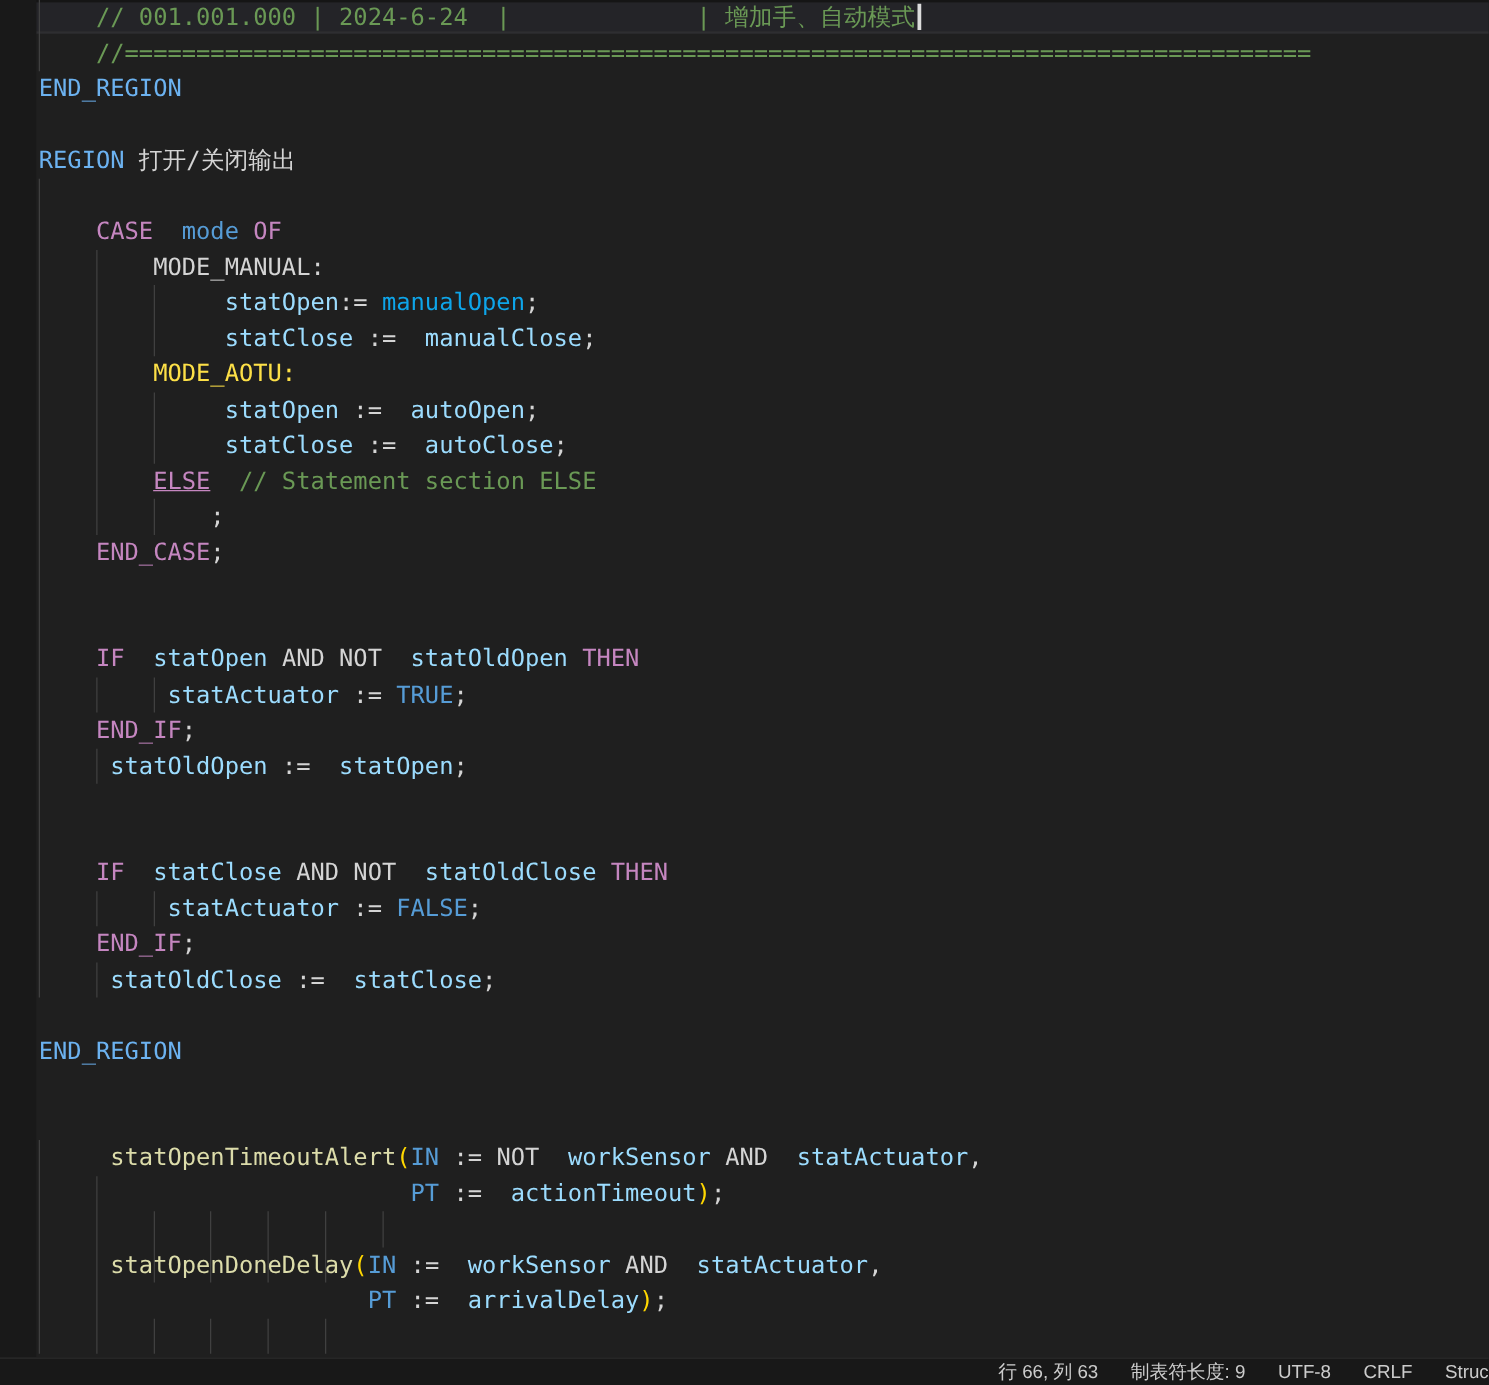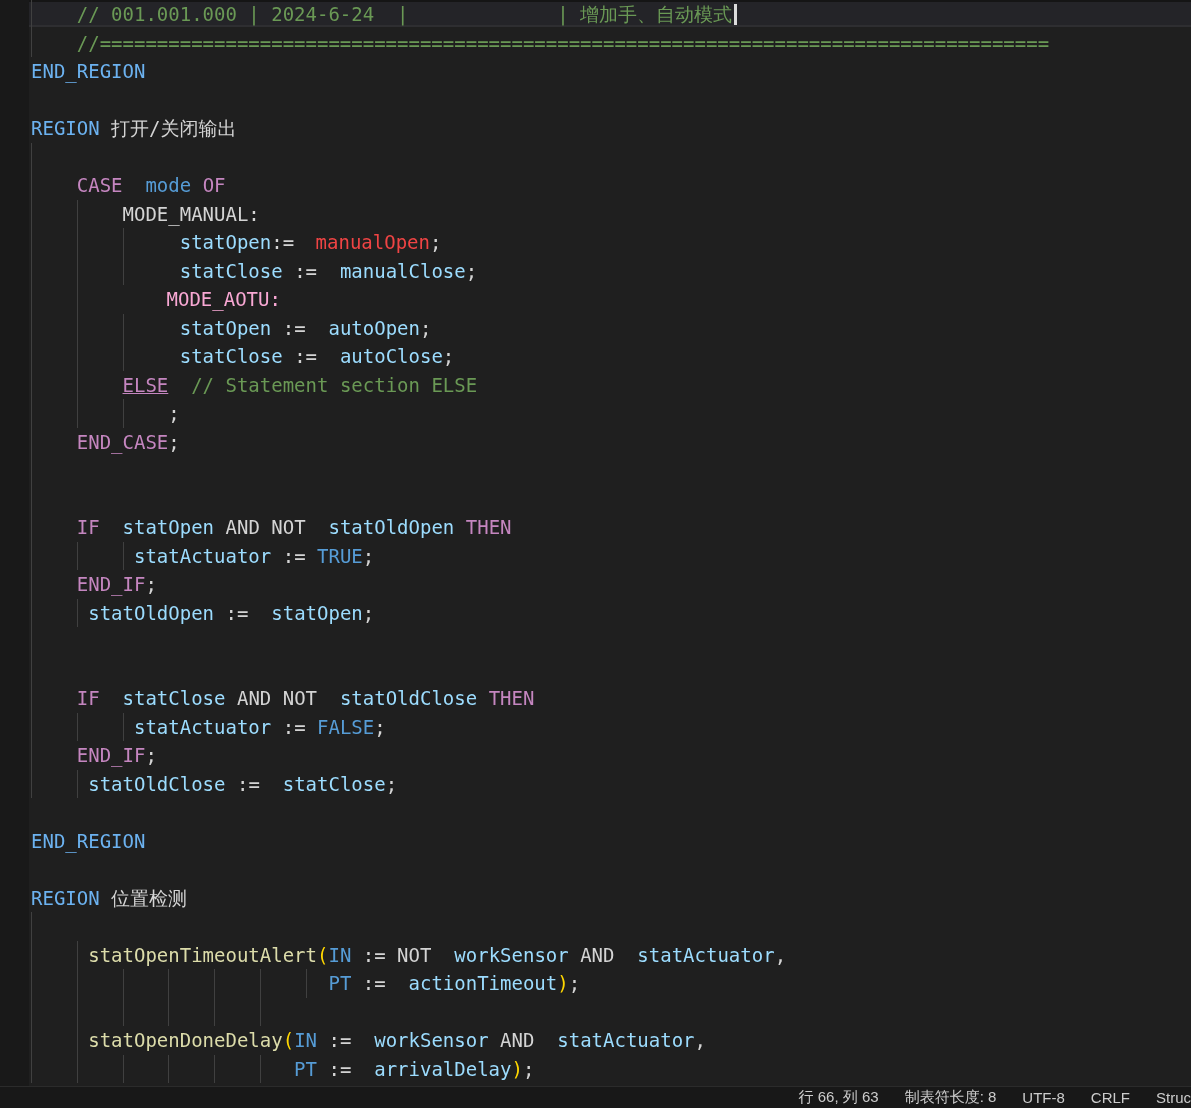--- a/index.html
+++ b/index.html
@@ -69,53 +69,52 @@
     </div>
   <div id="code-lines">
       <div class="code-line"><span style="color: rgb(212, 212, 212);">	</span><span style="color: rgb(106, 153, 85); text-align: right;">// 001.001.000 | 2024-6-24  |             | 增加手、自动模式</span><span class="cursor"></span></div>
       <div class="code-line"><span style="color: rgb(106, 153, 85);">	//===================================================================================</span></div>
       <div class="code-line"><span style="color: rgb(108, 178, 240);">END_REGION</span></div>
       <div class="code-line"></div>
       <div class="code-line"><span style="color: rgb(108, 178, 240);">REGION </span><span style="color: rgb(212, 212, 212);">打开/关闭输出</span></div>
       <div class="code-line"></div>
       <div class="code-line"><span style="color: rgb(212, 212, 212);">	</span><span style="color: rgb(197, 134, 192);">CASE</span><span style="color: rgb(212, 212, 212);">  </span><span style="color: rgb(86, 156, 214);">mode</span><span style="color: rgb(212, 212, 212);"> </span><span style="color: rgb(197, 134, 192);">OF</span></div>
       <div class="code-line"><span style="color: rgb(212, 212, 212);">		</span><span style="color: rgb(212, 212, 212);">MODE_MANUAL:</span></div>
-      <div class="code-line"><span style="color: rgb(212, 212, 212);">			 </span><span style="color: rgb(156, 220, 254);">statOpen</span><span style="color: rgb(212, 212, 212);">:= </span><span style="color: #ef4444; margin-left: 10px;">manualOpen</span><span style="color: rgb(212, 212, 212);">;</span></div>
+      <div class="code-line"><span style="color: rgb(212, 212, 212);">			 </span><span style="color: rgb(156, 220, 254);">statOpen</span><span style="color: rgb(212, 212, 212);">:= </span><span style="color: #0ea5e9;">manualOpen</span><span style="color: rgb(212, 212, 212);">;</span></div>
       <div class="code-line"><span style="color: rgb(212, 212, 212);">			 </span><span style="color: rgb(156, 220, 254);">statClose</span><span style="color: rgb(212, 212, 212);"> :=  </span><span style="color: rgb(156, 220, 254);">manualClose</span><span style="color: rgb(212, 212, 212);">;</span></div>
-      <div class="code-line"><span style="color: rgb(212, 212, 212);">		</span><span style="color: #f9a8d4; margin-left: 44px;">MODE_AOTU:</span></div>
+      <div class="code-line"><span style="color: rgb(212, 212, 212);">		</span><span style="color: #fde047;">MODE_AOTU:</span></div>
       <div class="code-line"><span style="color: rgb(212, 212, 212);">			 </span><span style="color: rgb(156, 220, 254);">statOpen</span><span style="color: rgb(212, 212, 212);"> :=  </span><span style="color: rgb(156, 220, 254);">autoOpen</span><span style="color: rgb(212, 212, 212);">;</span></div>
       <div class="code-line"><span style="color: rgb(212, 212, 212);">			 </span><span style="color: rgb(156, 220, 254);">statClose</span><span style="color: rgb(212, 212, 212);"> :=  </span><span style="color: rgb(156, 220, 254);">autoClose</span><span style="color: rgb(212, 212, 212);">;</span></div>
       <div class="code-line"><span style="color: rgb(212, 212, 212);">		</span><span style="color: rgb(197, 134, 192); text-decoration: underline;">ELSE</span><span style="color: rgb(212, 212, 212);">  </span><span style="color: rgb(106, 153, 85); text-align: center;">// Statement section ELSE</span></div>
       <div class="code-line"><span style="color: rgb(212, 212, 212);">			</span><span style="color: rgb(212, 212, 212);">;</span></div>
       <div class="code-line"><span style="color: rgb(212, 212, 212);">	</span><span style="color: rgb(197, 134, 192);">END_CASE</span><span style="color: rgb(212, 212, 212);">;</span></div>
       <div class="code-line"></div>
       <div class="code-line"></div>
       <div class="code-line"><span style="color: rgb(212, 212, 212);">	</span><span style="color: rgb(197, 134, 192);">IF</span><span style="color: rgb(212, 212, 212);">  </span><span style="color: rgb(156, 220, 254);">statOpen</span><span style="color: rgb(212, 212, 212);"> AND NOT  </span><span style="color: rgb(156, 220, 254);">statOldOpen</span><span style="color: rgb(212, 212, 212);"> </span><span style="color: rgb(197, 134, 192);">THEN</span></div>
       <div class="code-line"><span style="color: rgb(212, 212, 212);">		 </span><span style="color: rgb(156, 220, 254);">statActuator</span><span style="color: rgb(212, 212, 212);"> := </span><span style="color: rgb(86, 156, 214); text-align: center;">TRUE</span><span style="color: rgb(212, 212, 212);">;</span></div>
       <div class="code-line"><span style="color: rgb(212, 212, 212);">	</span><span style="color: rgb(197, 134, 192);">END_IF</span><span style="color: rgb(212, 212, 212);">;</span></div>
       <div class="code-line"><span style="color: rgb(212, 212, 212);">	 </span><span style="color: rgb(156, 220, 254);">statOldOpen</span><span style="color: rgb(212, 212, 212);"> :=  </span><span style="color: rgb(156, 220, 254);">statOpen</span><span style="color: rgb(212, 212, 212);">;</span></div>
       <div class="code-line"></div>
       <div class="code-line"></div>
       <div class="code-line"><span style="color: rgb(212, 212, 212);">	</span><span style="color: rgb(197, 134, 192);">IF</span><span style="color: rgb(212, 212, 212);">  </span><span style="color: rgb(156, 220, 254);">statClose</span><span style="color: rgb(212, 212, 212);"> AND NOT  </span><span style="color: rgb(156, 220, 254);">statOldClose</span><span style="color: rgb(212, 212, 212);"> </span><span style="color: rgb(197, 134, 192);">THEN</span></div>
       <div class="code-line"><span style="color: rgb(212, 212, 212);">		 </span><span style="color: rgb(156, 220, 254);">statActuator</span><span style="color: rgb(212, 212, 212);"> := </span><span style="color: rgb(86, 156, 214);">FALSE</span><span style="color: rgb(212, 212, 212);">;</span></div>
       <div class="code-line"><span style="color: rgb(212, 212, 212);">	</span><span style="color: rgb(197, 134, 192);">END_IF</span><span style="color: rgb(212, 212, 212);">;</span></div>
       <div class="code-line"><span style="color: rgb(212, 212, 212);">	 </span><span style="color: rgb(156, 220, 254);">statOldClose</span><span style="color: rgb(212, 212, 212);"> :=  </span><span style="color: rgb(156, 220, 254);">statClose</span><span style="color: rgb(212, 212, 212);">;</span></div>
       <div class="code-line"></div>
       <div class="code-line"><span style="color: rgb(108, 178, 240);">END_REGION</span></div>
       <div class="code-line"></div>
-      <div class="code-line"><span style="color: rgb(108, 178, 240);">REGION </span><span style="color: rgb(212, 212, 212);">位置检测</span></div>
       <div class="code-line"></div>
       <div class="code-line"><span style="color: rgb(212, 212, 212);">	 </span><span style="color: rgb(220, 220, 170);">statOpenTimeoutAlert</span><span style="color: rgb(255, 215, 0);">(</span><span style="color: rgb(86, 156, 214);">IN</span><span style="color: rgb(212, 212, 212);"> := </span><span style="color: rgb(212, 212, 212);">NOT</span><span style="color: rgb(212, 212, 212);">  </span><span style="color: rgb(156, 220, 254);">workSensor</span><span style="color: rgb(212, 212, 212);"> AND  </span><span style="color: rgb(156, 220, 254);">statActuator</span><span style="color: rgb(212, 212, 212);">,</span></div>
       <div class="code-line"><span style="color: rgb(212, 212, 212);">						  </span><span style="color: rgb(86, 156, 214);">PT</span><span style="color: rgb(212, 212, 212);"> :=  </span><span style="color: rgb(156, 220, 254);">actionTimeout</span><span style="color: rgb(255, 215, 0);">)</span><span style="color: rgb(212, 212, 212);">;</span></div>
       <div class="code-line"></div>
       <div class="code-line"><span style="color: rgb(212, 212, 212);">	 </span><span style="color: rgb(220, 220, 170);">statOpenDoneDelay</span><span style="color: rgb(255, 215, 0);">(</span><span style="color: rgb(86, 156, 214);">IN</span><span style="color: rgb(212, 212, 212);"> :=  </span><span style="color: rgb(156, 220, 254);">workSensor</span><span style="color: rgb(212, 212, 212);"> AND  </span><span style="color: rgb(156, 220, 254);">statActuator</span><span style="color: rgb(212, 212, 212);">,</span></div>
       <div class="code-line"><span style="color: rgb(212, 212, 212);">					   </span><span style="color: rgb(86, 156, 214);">PT</span><span style="color: rgb(212, 212, 212);"> :=  </span><span style="color: rgb(156, 220, 254);">arrivalDelay</span><span style="color: rgb(255, 215, 0);">)</span><span style="color: rgb(212, 212, 212);">;</span></div>
       <div class="code-line"></div>
     </div>
 </div>
 
 <div id="status-bar">
     <div class="status-item">行 66, 列 63</div>
-    <div class="status-item">制表符长度: 8</div>
+    <div class="status-item">制表符长度: 9</div>
     <div class="status-item">UTF-8</div>
     <div class="status-item">CRLF</div>
     <div class="status-item">Struc</div>
   </div>
 
 </body></html>

